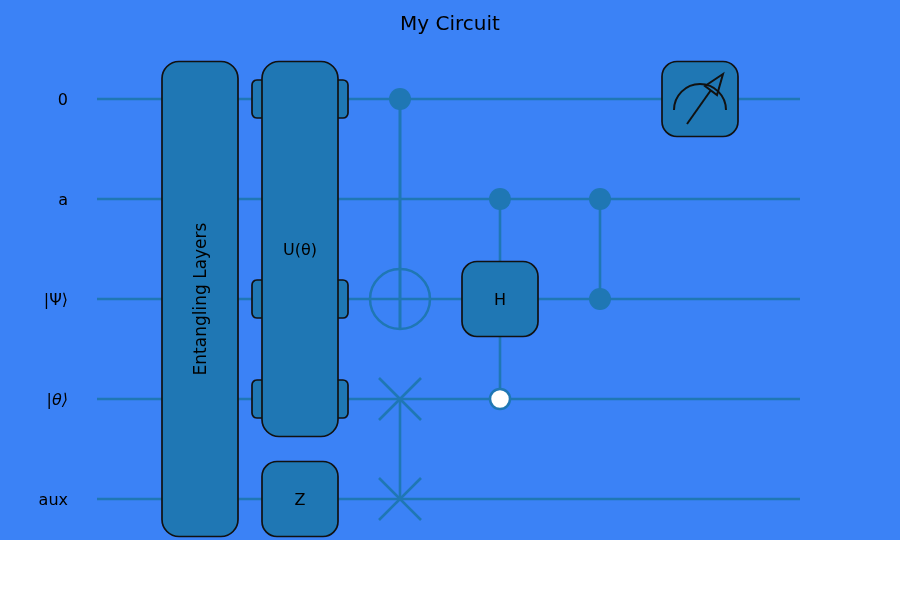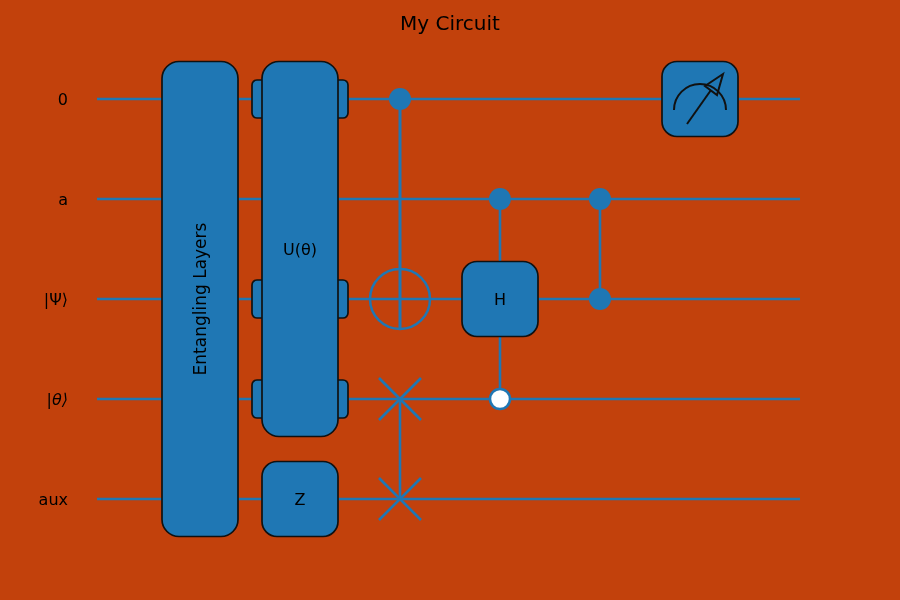--- a/index.html
+++ b/index.html
@@ -4,22 +4,22 @@
 <style>
   html, body {
     margin: 0;
     padding: 0;
     background: #ffffff;
     font-family: "DejaVu Sans", "Liberation Sans", sans-serif;
   }
   .figure {
     position: relative;
     width: 900px;
-    height: 600px;
-    background: #c2410c;
+    height: 540px;
+    background: #3b82f6;
     overflow: hidden;
   }
   svg text {
     font-family: "DejaVu Sans", "Liberation Sans", sans-serif;
   }
   .fig-title {
     font-size: 20px;
     fill: #000000;
   }
 </style>

